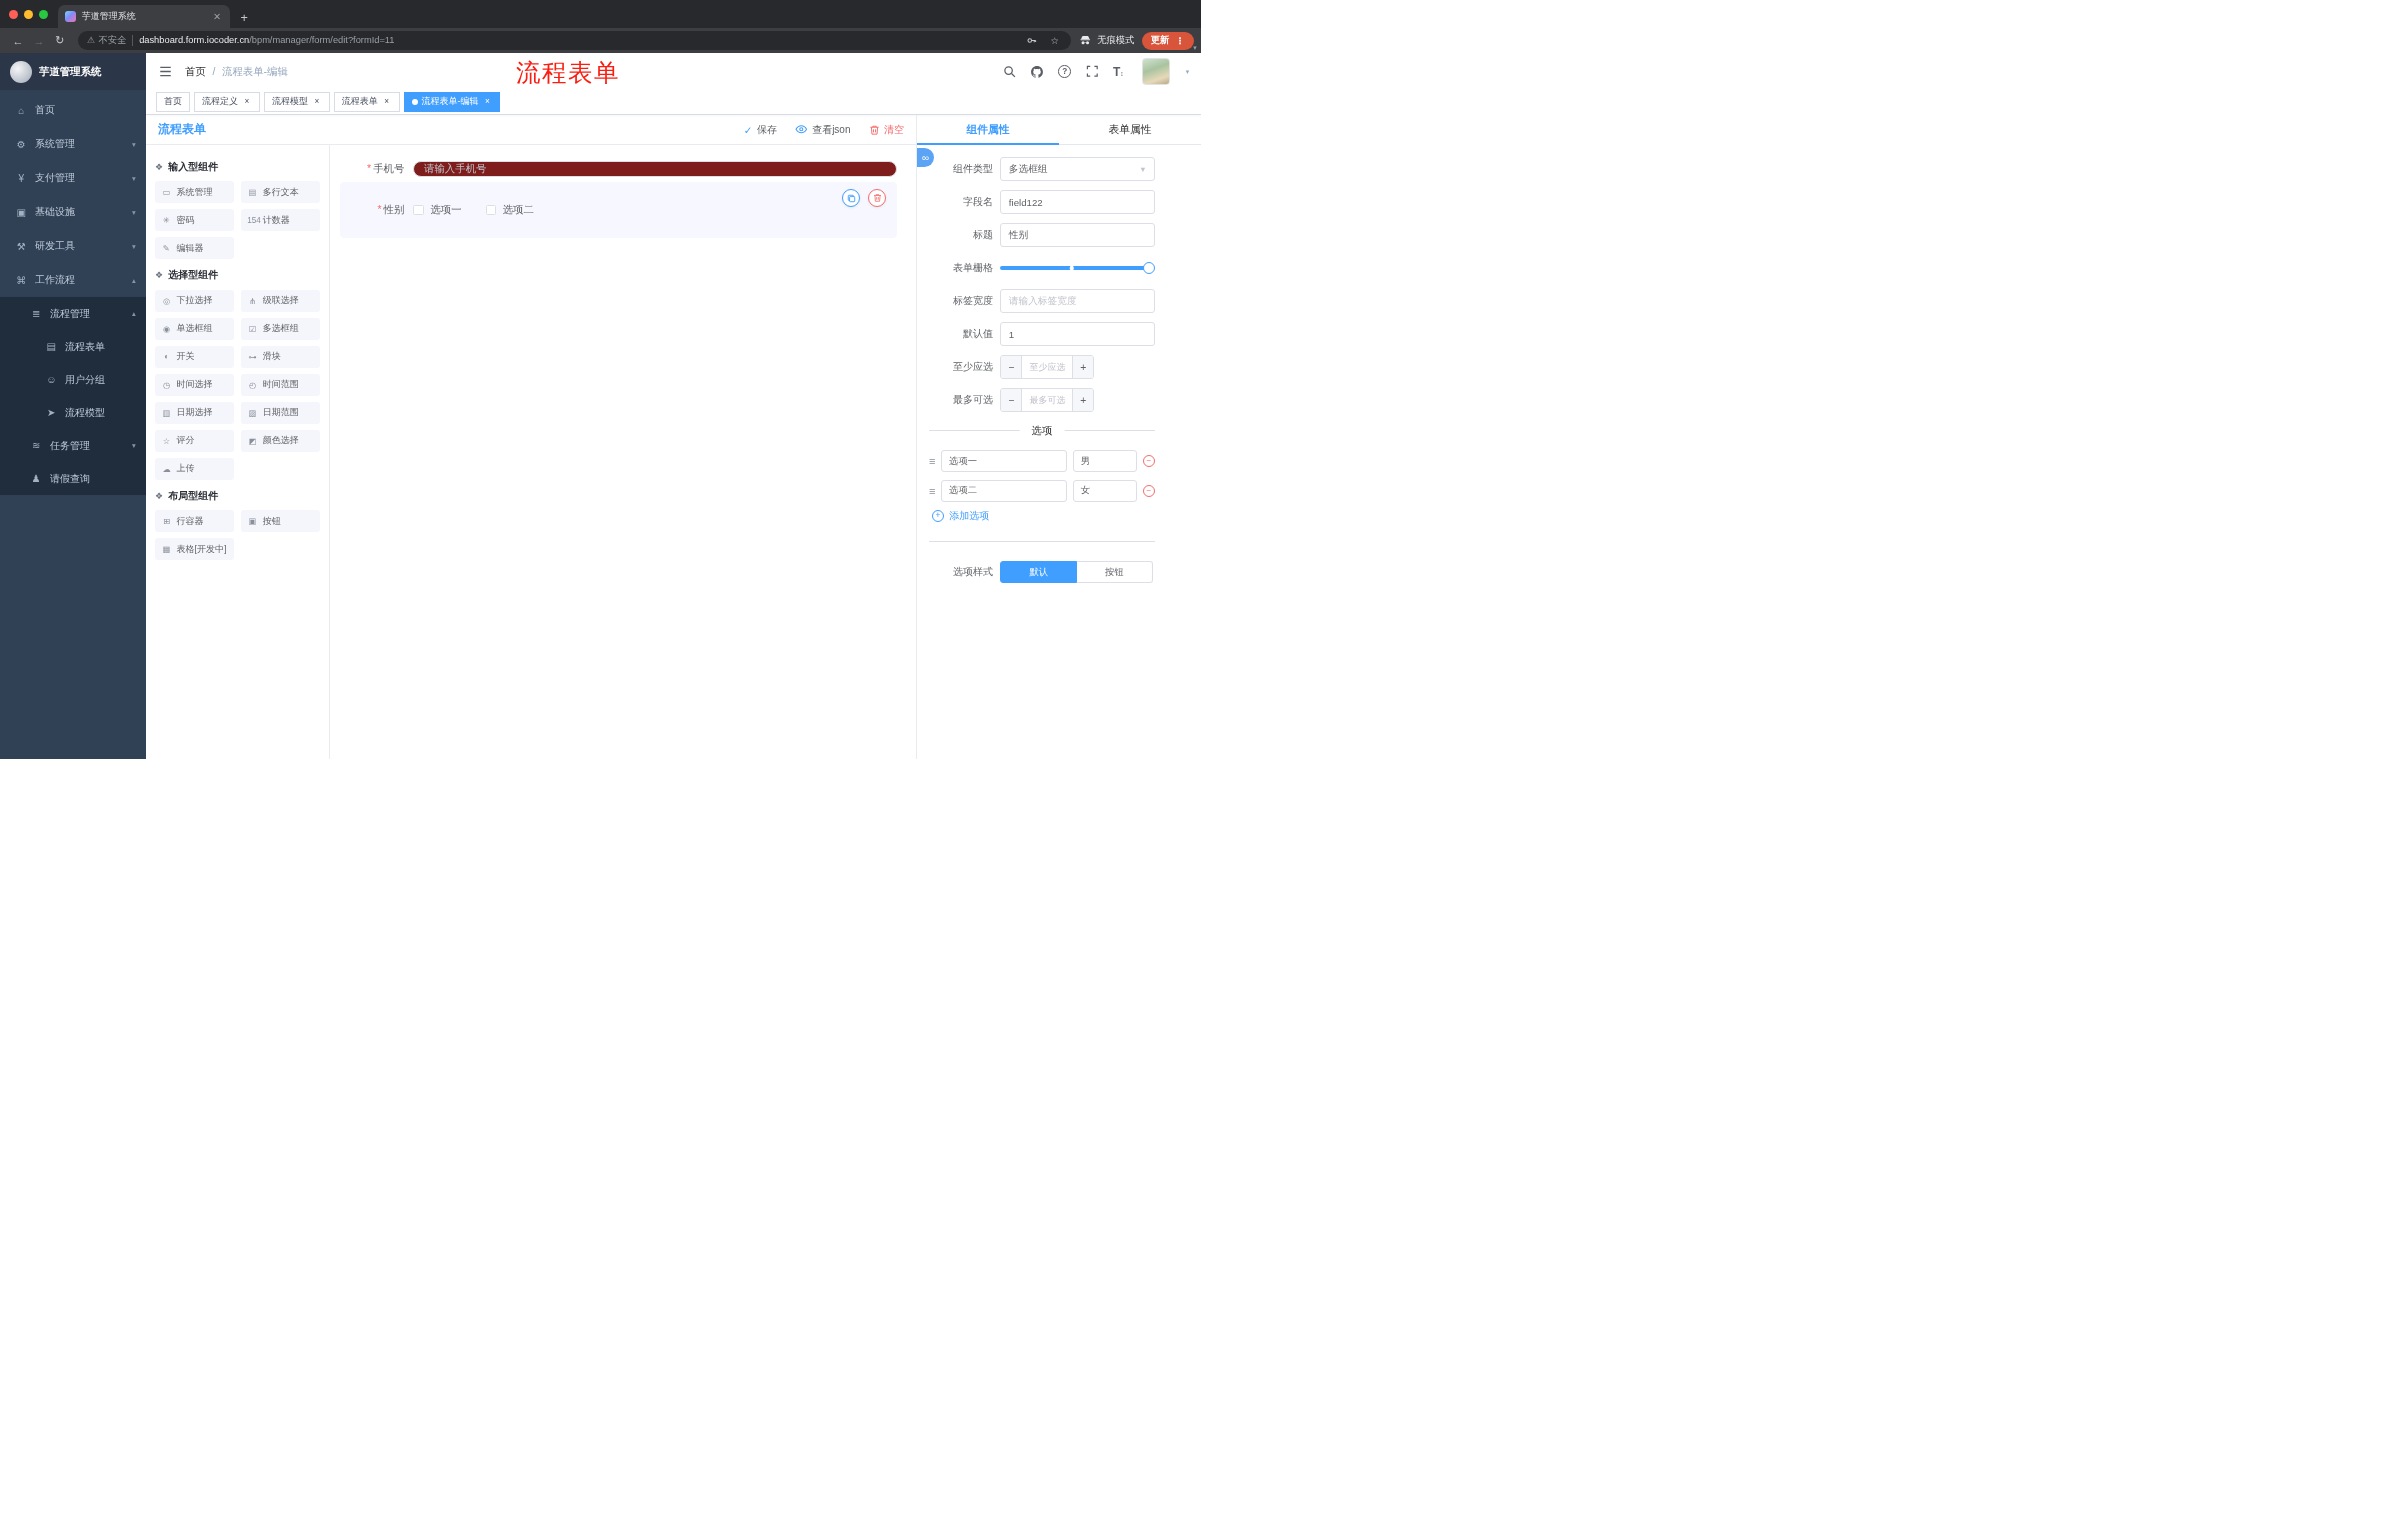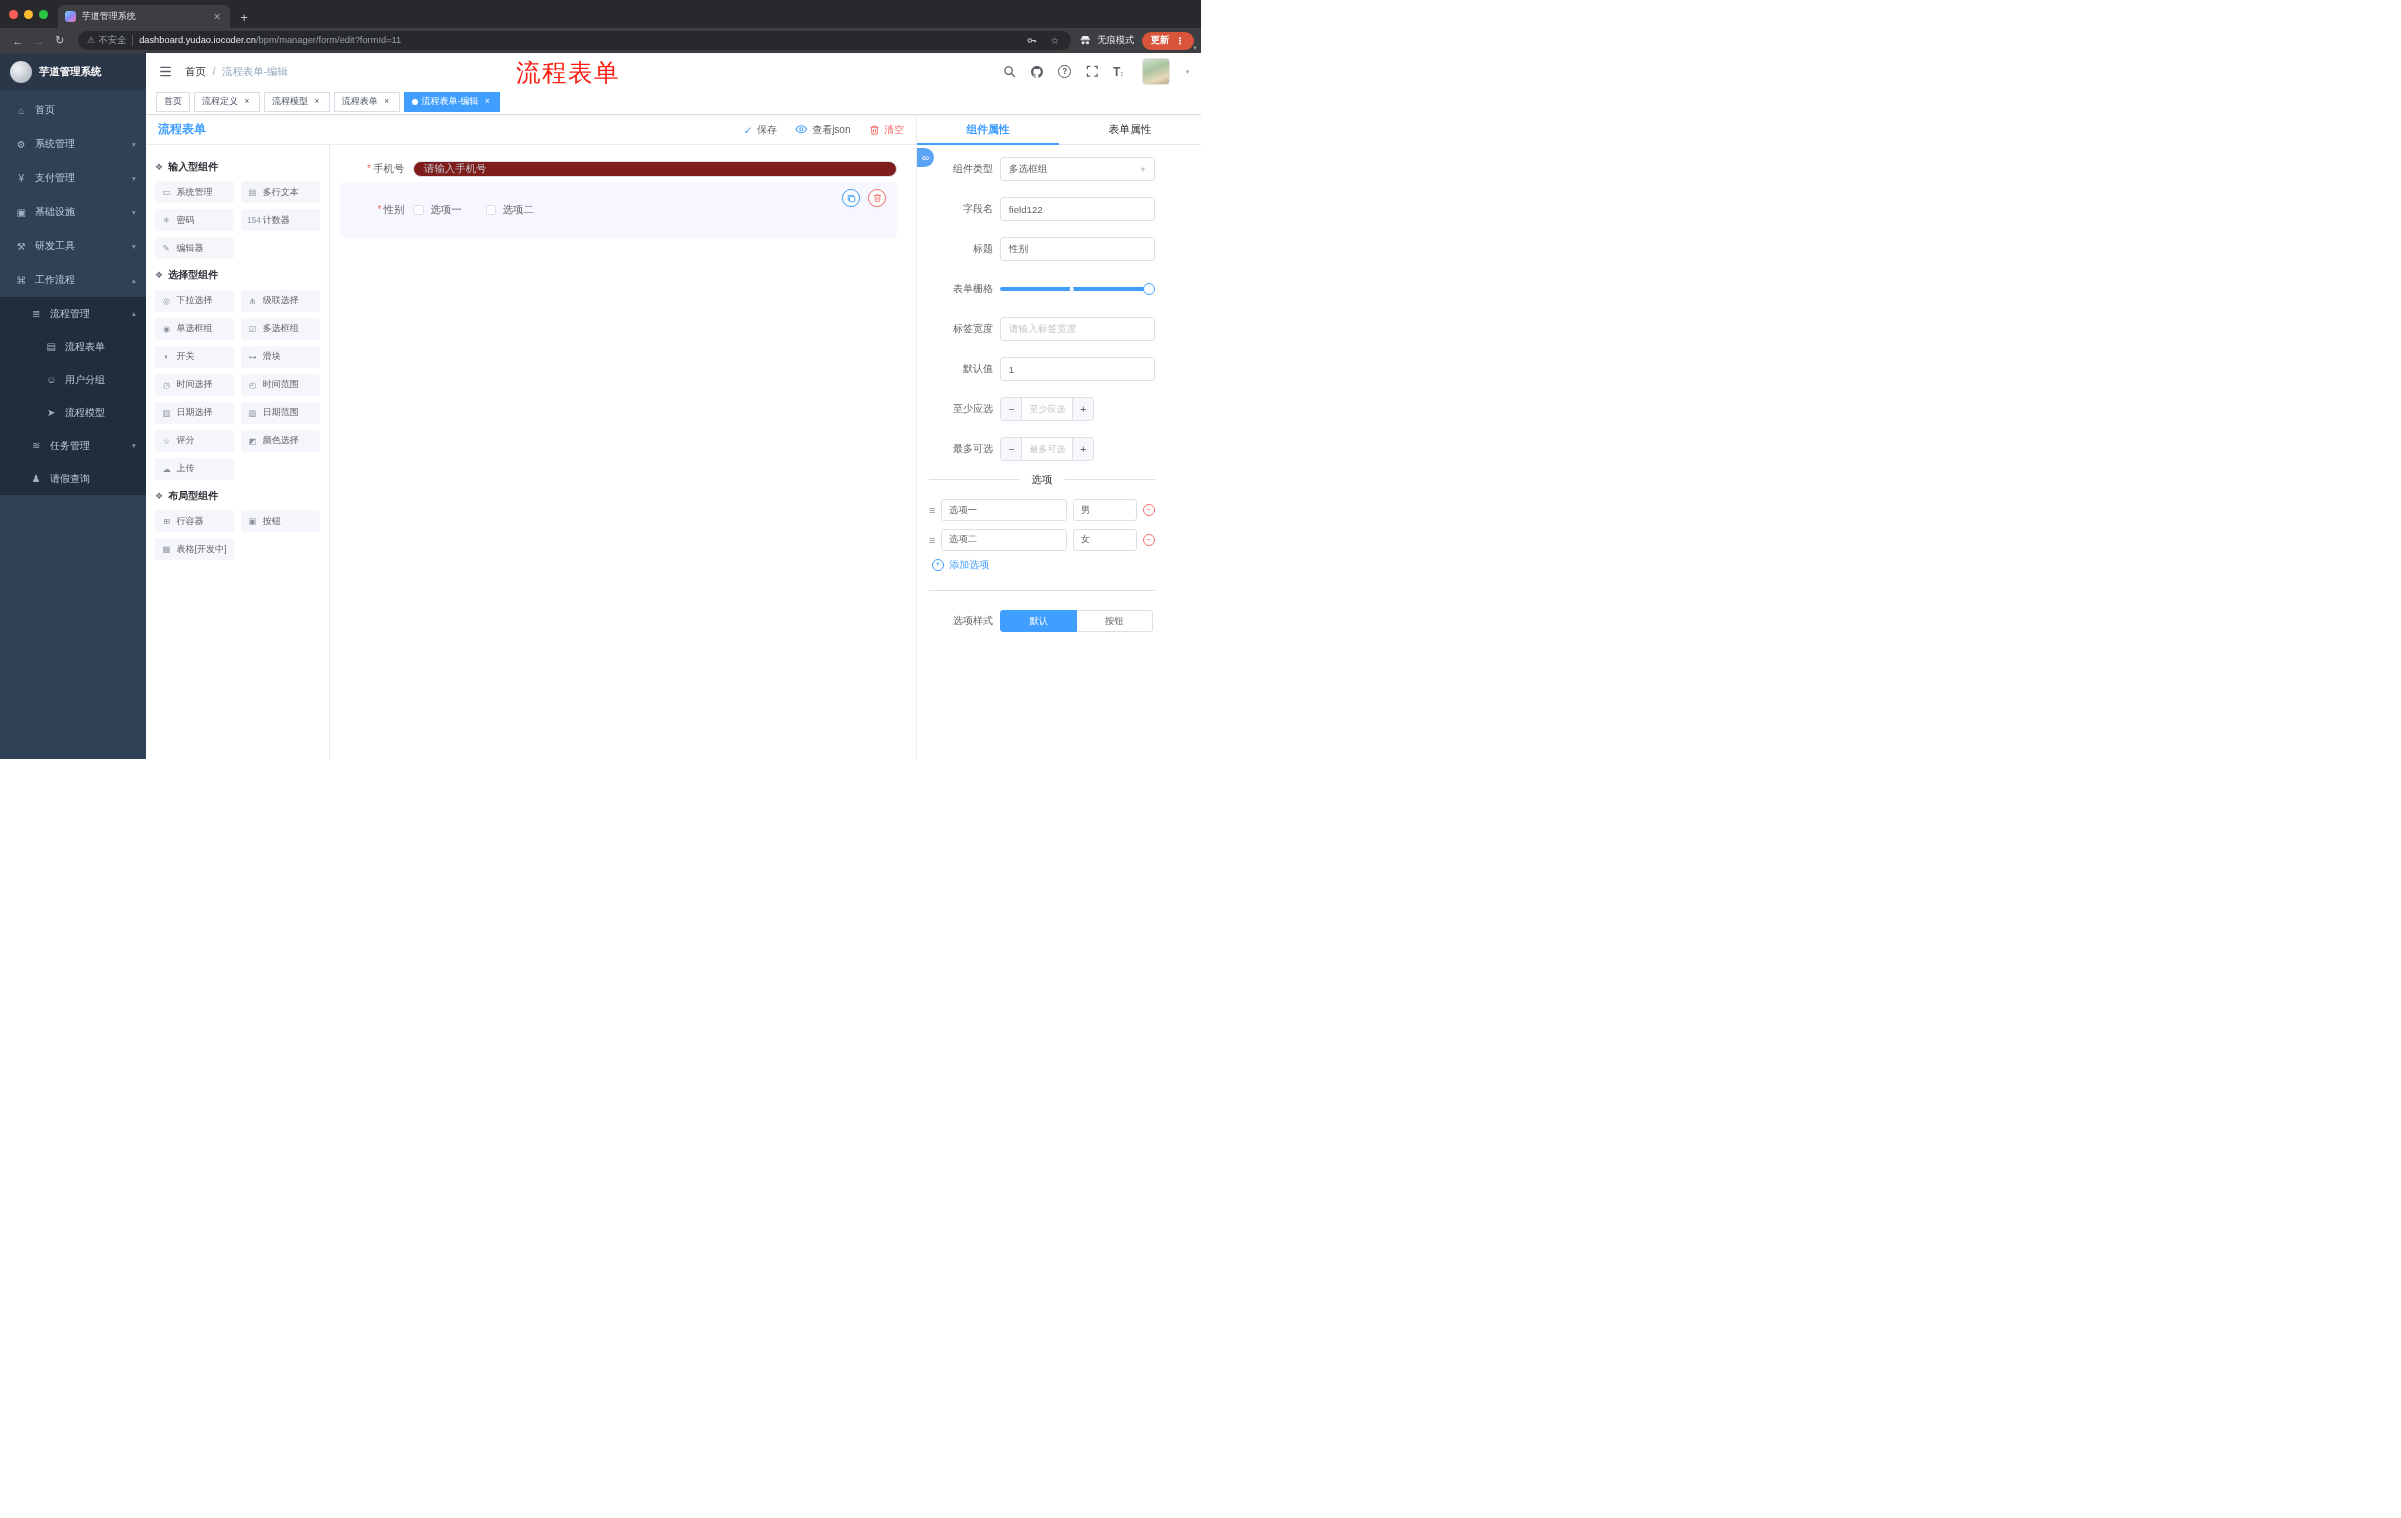--- a/index.html
+++ b/index.html
@@ -119,21 +119,21 @@
   .cb .box{width:10.4px;height:10.4px;border:0.7px solid #dcdfe6;border-radius:1.5px;background:#fff;flex-shrink:0}
 
   
   .props{width:285px;flex-shrink:0;border-left:0.7px solid #e8ebf0;display:flex;flex-direction:column;position:relative}
   .props-tabs{height:30px;display:flex;border-bottom:0.7px solid #e4e7ed;flex-shrink:0}
   .ptab{flex:1;display:flex;align-items:center;justify-content:center;font-size:10.8px;color:#303133;cursor:pointer;position:relative}
   .ptab.active{color:#409EFF;font-weight:600}
   .ptab.active::after{content:"";position:absolute;left:0;right:0;bottom:-0.7px;height:1.5px;background:#409EFF}
   .link-badge{position:absolute;left:0;top:33px;width:17px;height:19.3px;background:#5ba4f5;border-radius:0 9.7px 9.7px 0;color:#fff;display:flex;align-items:center;justify-content:center;font-size:9.7px;cursor:pointer;z-index:2}
   .props-body{flex:1;padding:12px 46px 4.5px 12px;overflow:hidden}
-  .prow{display:flex;align-items:center;margin-bottom:16px}
+  .prow{display:flex;align-items:center;margin-bottom:9px}
   .plabel{width:64px;flex-shrink:0;text-align:right;font-size:10px;color:#606266;margin-right:7.4px;white-space:nowrap}
   .pctl{flex:1;min-width:0}
   .pinput{height:24px;border:0.7px solid #dcdfe6;border-radius:3px;display:flex;align-items:center;padding:0 7.4px;font-size:9.7px;color:#606266;background:#fff}
   .pinput .ph, .ph{color:#c0c4cc}
   .pselect{justify-content:space-between}
   .pselect .chev{color:#c0c4cc;font-size:7.4px}
   .slider{height:24px;display:flex;align-items:center;position:relative;padding-right:6px}
   .slider .track{flex:1;height:4.5px;border-radius:2.2px;background:#409EFF;position:relative}
   .slider .stop{position:absolute;left:48%;top:50%;transform:translate(-50%,-50%);width:4.5px;height:4.5px;border-radius:50%;background:#fff}
   .slider .handle{position:absolute;right:-6px;top:50%;transform:translateY(-50%);width:12px;height:12px;border-radius:50%;background:#fff;border:1.5px solid #409EFF;cursor:grab}
@@ -184,21 +184,21 @@
 <div class="navbar">
   <span class="nav-btn">←</span>
   <span class="nav-btn disabled">→</span>
   <span class="nav-btn">↻</span>
   <div class="omnibox">
     <span class="warn">
       <span class="tri">⚠</span>
       <span>不安全</span>
     </span>
     <span class="omni-sep"></span>
-    <span class="url"><span class="domain">dashboard.yudao.iocoder.cn</span><span class="path">/bpm/manager/form/edit?formId=11</span></span>
+    <span class="url"><span class="domain">dashboard.form.iocoder.cn</span><span class="path">/bpm/manager/form/edit?formId=11</span></span>
     <span class="omni-right">
       <span class="hicon">
         <svg width="11" height="11" viewBox="0 0 16 16" fill="none" stroke="currentColor" stroke-width="1.5">
             <circle cx="5.5" cy="8" r="2.6"></circle>
             <path d="M8 8h6M12 8v2.5M14 8v2"></path>
           </svg>
       </span>
       <span class="hicon">☆</span>
     </span>
   </div>

